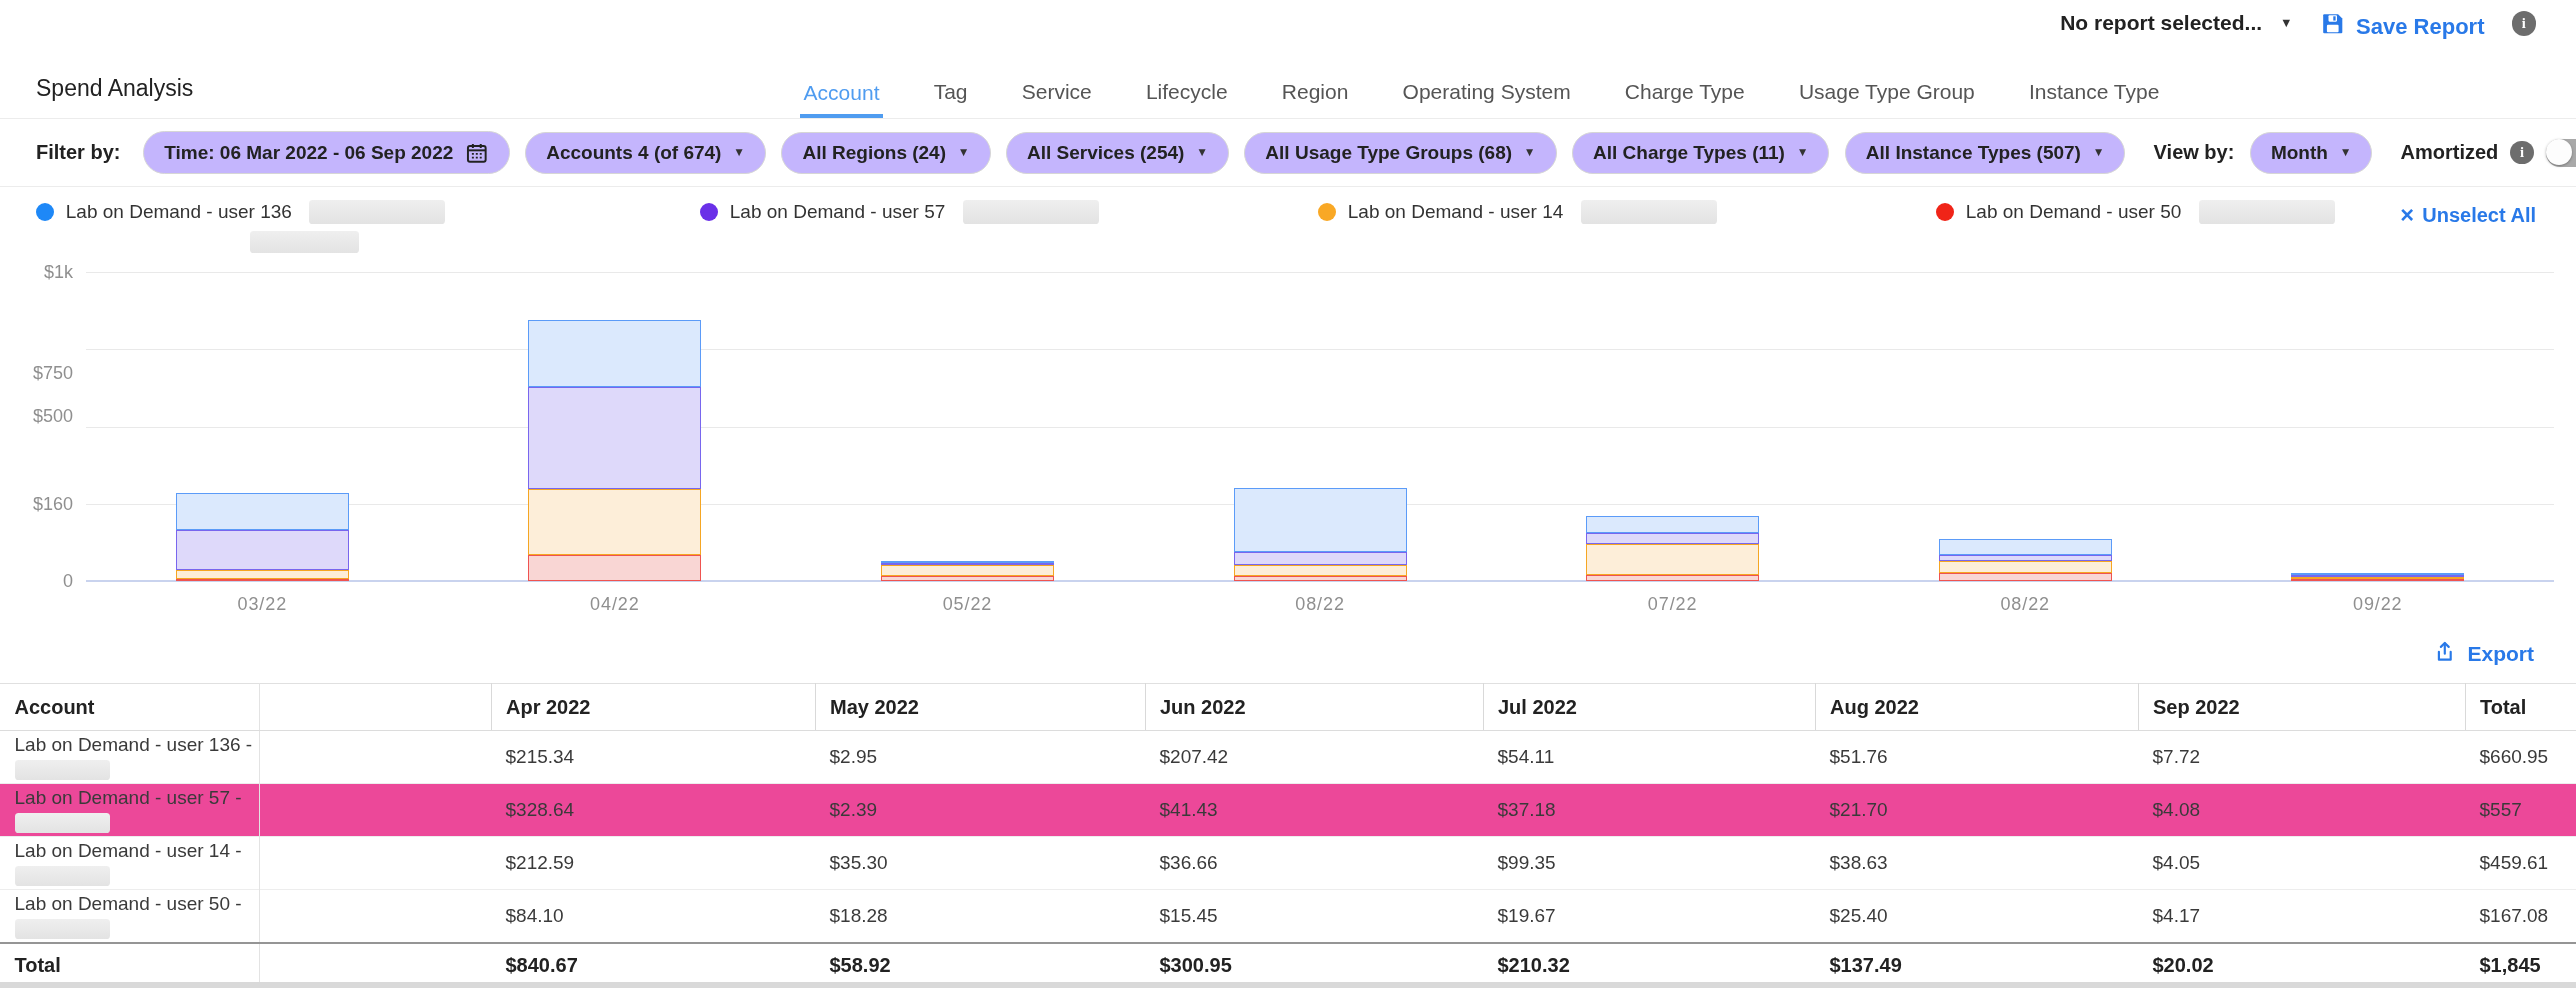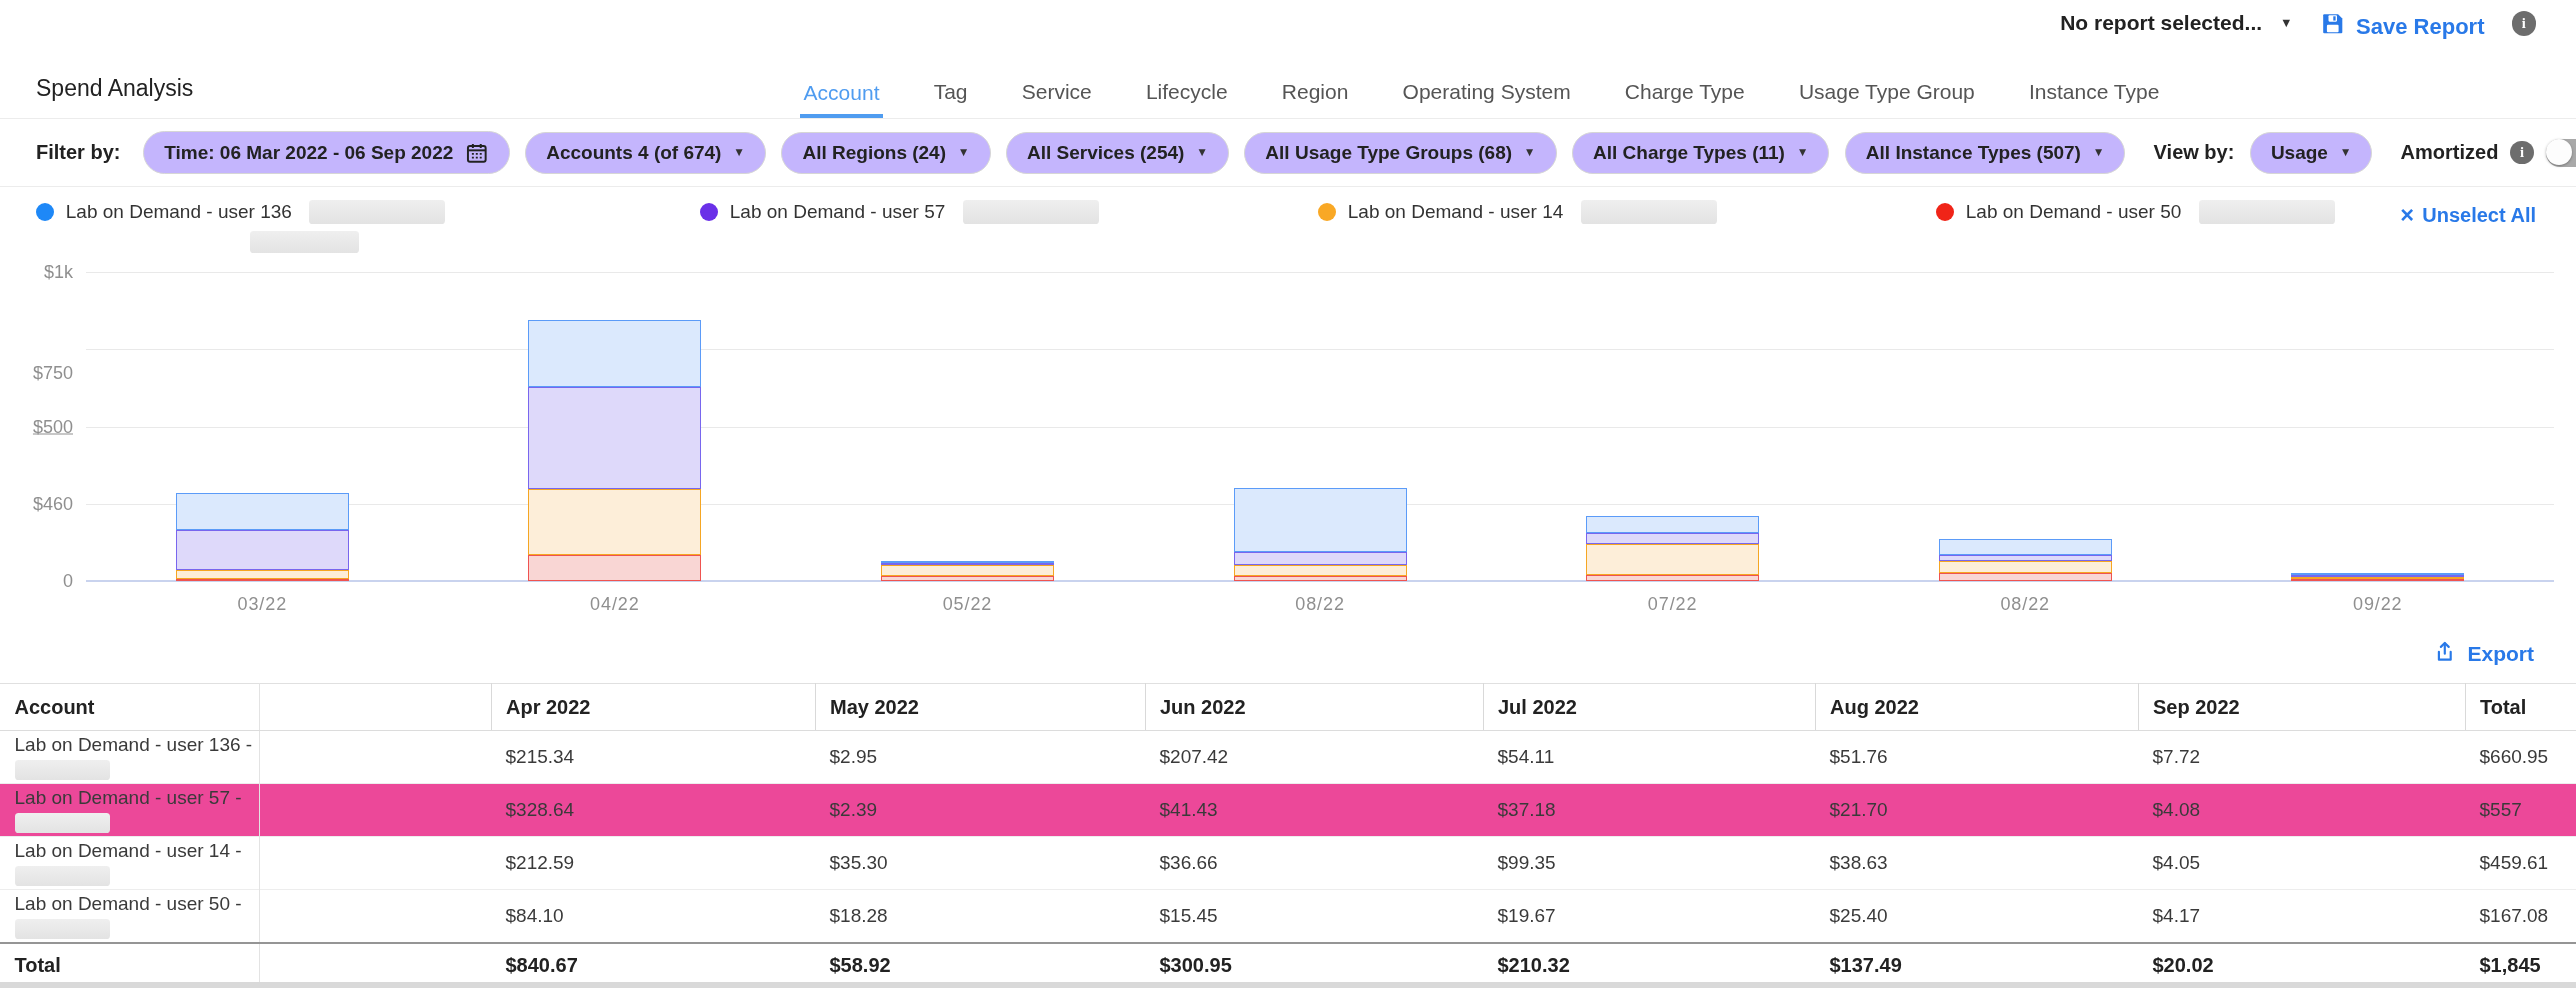--- a/index.html
+++ b/index.html
@@ -150,21 +150,21 @@
         <span>All Charge Types (11)</span>
         <span class="caret">▼</span>
       </span>
       <span class="pill">
         <span>All Instance Types (507)</span>
         <span class="caret">▼</span>
       </span>
     </span>
   <span class="viewby-label">View by:</span>
   <span class="pill">
-    <span>Usage</span>
+    <span>Month</span>
     <span class="caret">▼</span>
   </span>
   <span class="amortized">
     <span class="amortized-label">Amortized</span>
     <span class="info-circle" style="width:23.6px;height:23.6px;">i</span>
     <span class="toggle">
         <span class="knob"></span>
       </span>
   </span>
 
@@ -205,22 +205,22 @@
   <div class="unselect">
     <span class="x">×</span>
     <span>Unselect All</span>
   </div>
 </div>
 
 <div class="chart">
   <div class="ylabels">
       <div class="ylabel" style="top: 0px;">$1k</div>
       <div class="ylabel" style="top: 77px; margin-top: 24px;">$750</div>
-      <div class="ylabel" style="top: 155px; text-decoration: underline;">$500</div>
-      <div class="ylabel" style="top: 232px;">$460</div>
+      <div class="ylabel" style="top: 144px;">$500</div>
+      <div class="ylabel" style="top: 232px;">$160</div>
       <div class="ylabel" style="top: 309px;">0</div>
     </div>
   <div class="plot">
     <div id="gridlines">
         <div class="gridline" style="top: 0px;"></div>
         <div class="gridline" style="top: 77px;"></div>
         <div class="gridline" style="top: 155px;"></div>
         <div class="gridline" style="top: 232px;"></div>
       </div>
     <div class="baseline"></div>

